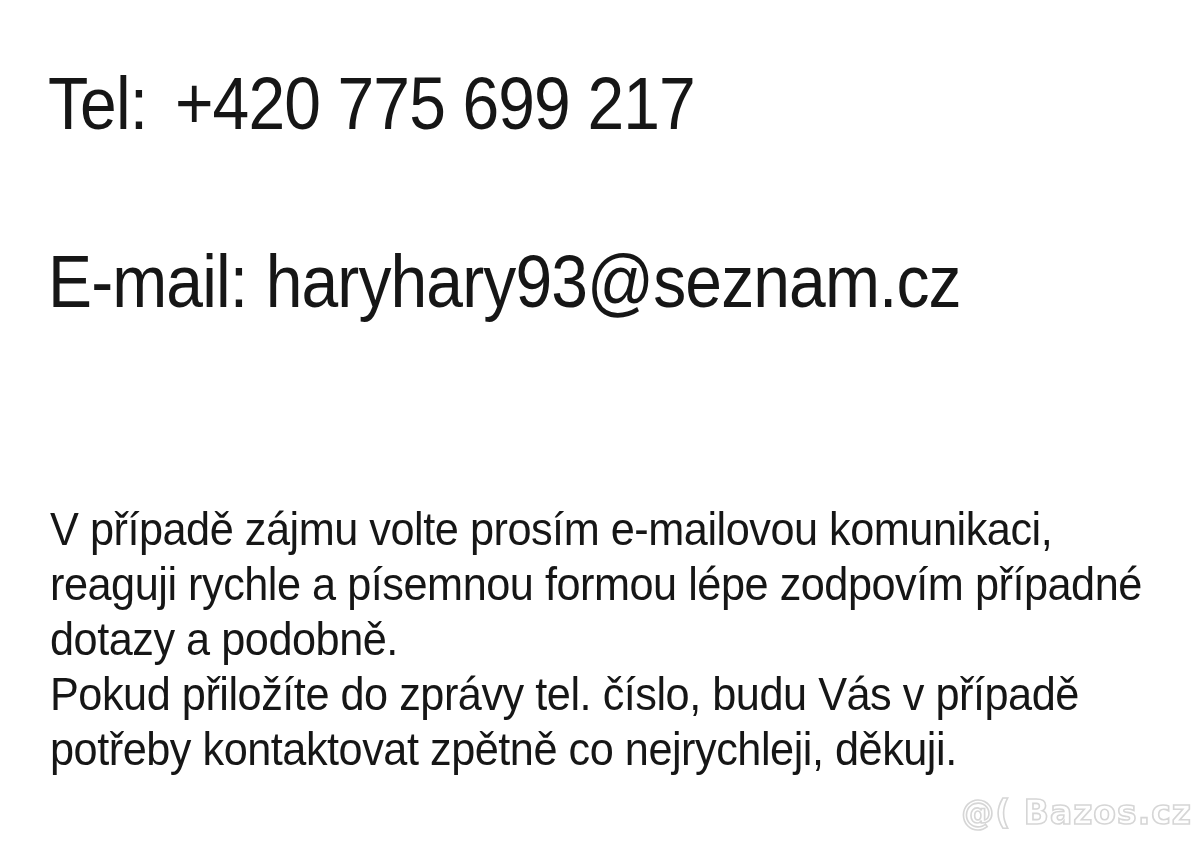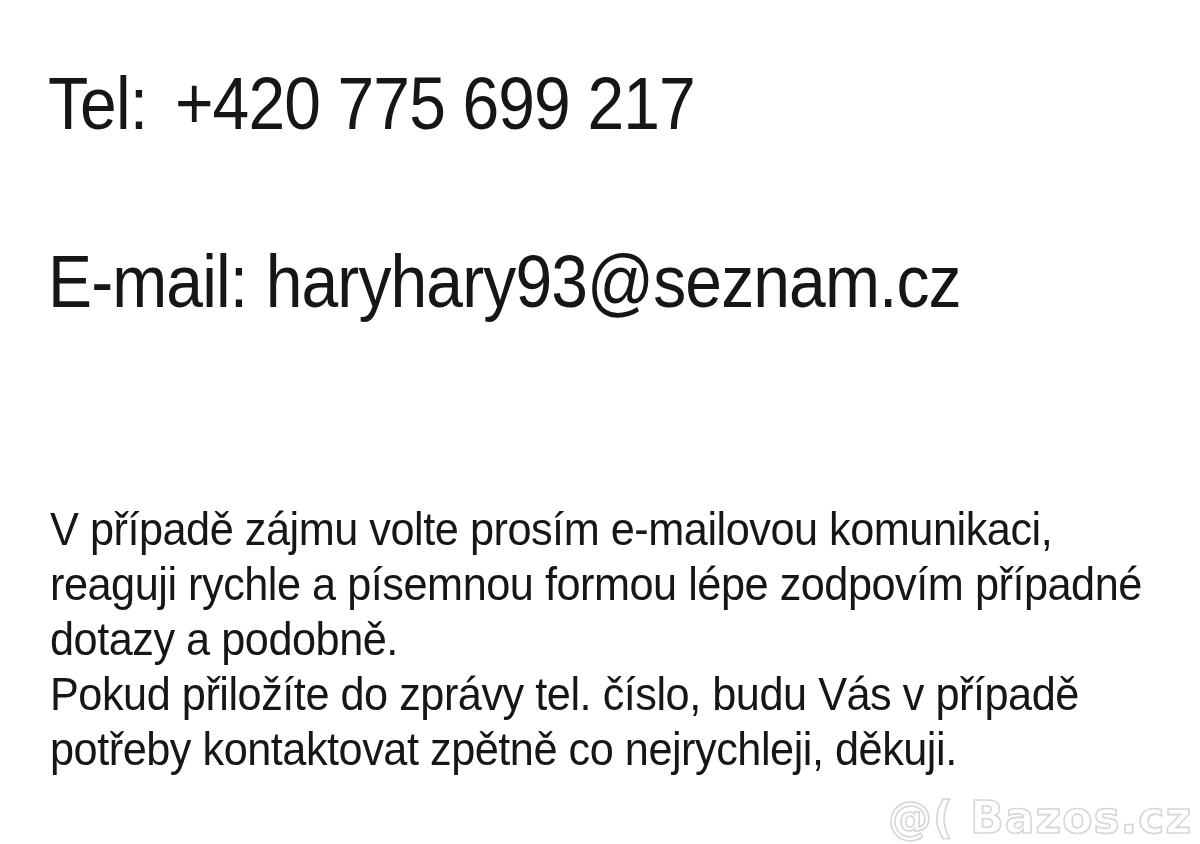--- a/index.html
+++ b/index.html
@@ -45,21 +45,21 @@
     transform: scaleX(0.94);
     transform-origin: left top;
     letter-spacing: -0.5px;
     color: #161616;
   }
   .watermark {
     position: absolute;
     top: 796px;
     right: 8px;
     font-family: "DejaVu Sans", sans-serif;
-    font-size: 44px;
+    font-size: 33px;
     font-weight: bold;
     line-height: 1;
     color: #ffffff;
     -webkit-text-stroke: 1.6px #d6d6d6;
     letter-spacing: 1px;
     white-space: nowrap;
   }
 </style>
 </head>
 <body>

